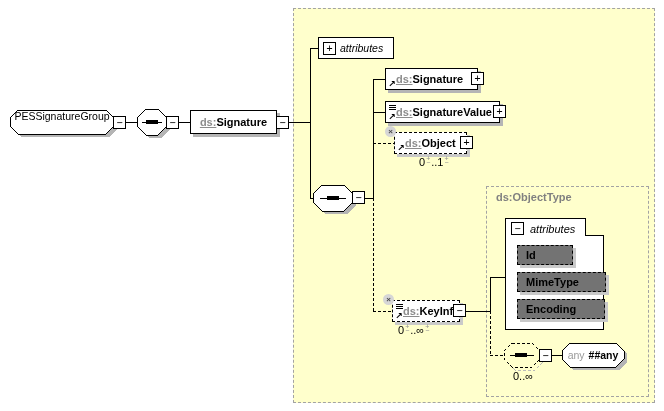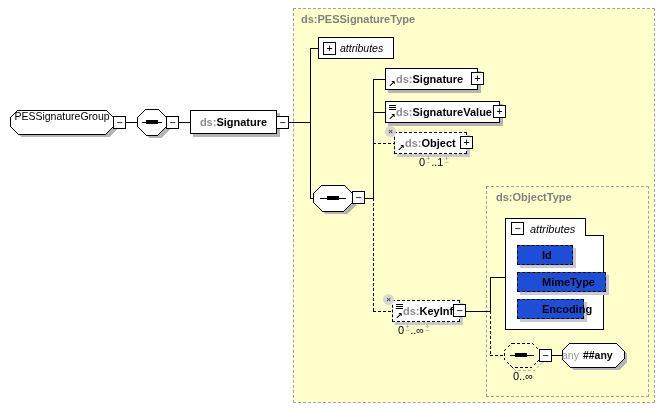--- a/index.html
+++ b/index.html
@@ -12,57 +12,56 @@
   .typelabel { position:absolute; font-size:11px; font-weight:bold; color:#808080; z-index:2; white-space:nowrap; }
 
   svg.layer { position:absolute; left:0; top:0; z-index:2; }
 
   .el { position:absolute; background:#fff; border:1px solid #000;
         box-shadow:3px 3px 0 #b5b5b5; display:flex; align-items:center;
         font-size:11px; font-weight:bold; color:#000; white-space:nowrap;
         padding-left:10px; z-index:3; }
   .el.centered { justify-content:center; padding-left:0; }
   .el.dashed { border-style:dashed; box-shadow:3px 3px 0 #c9c9c9; }
-  .prefix { color:#8c8c8c; font-weight:bold; }
+  .prefix { color:#8c8c8c; font-weight:bold;text-decoration:underline; }
 
   .toggle { position:absolute; width:13px; height:13px; background:#fff; border:1px solid #000;
             font-family:"DejaVu Sans Mono",monospace; font-size:10px; line-height:11px;
             text-align:center; color:#000; z-index:4; }
   .toggle.inline { position:static; flex:none; }
 
   .ref { position:absolute; left:2px; bottom:0; font-size:9px; line-height:9px; font-weight:bold; color:#000; }
   .lines { position:absolute; left:3px; top:3px; width:7px; height:1px; background:#000;
            box-shadow:0 2px 0 #000, 0 4px 0 #000; }
   .badge { position:absolute; width:11px; height:11px; border-radius:50%; background:#d6d6d6;
            color:#4a4a4a; font-size:8px; line-height:11px; text-align:center; font-weight:bold; z-index:5; }
 
   .occ { position:absolute; display:flex; align-items:center; font-size:11px; color:#000; z-index:3; white-space:nowrap; }
   .spinner { display:inline-flex; flex-direction:column; align-items:center; font-size:7px;
              line-height:4px; color:#8f8f8f; margin:0 1px; transform:translateY(-1px); }
 
   .attrbox { position:absolute; background:#fff; border:1px solid #000; display:flex; align-items:center;
              gap:4px; padding-left:4px; font-size:10.5px; font-style:italic; color:#000; z-index:3; }
-  .attritem { position:absolute; background:#1d4ed8; border:1px dashed #000; box-shadow:3px 3px 0 #c9c9c9;
-              display:flex; align-items:center; padding-left:24px; font-size:11px; font-weight:bold; z-index:3; }
+  .attritem { position:absolute; background:#737373; border:1px dashed #000; box-shadow:3px 3px 0 #c9c9c9;
+              display:flex; align-items:center; padding-left:8px; font-size:11px; font-weight:bold; z-index:3; }
   .attrheader { position:absolute; font-size:11px; font-style:italic; color:#000; z-index:3; white-space:nowrap; }
 
   .groupnode { position:absolute; display:flex; justify-content:center;
                font-size:10.5px; color:#000; z-index:3; white-space:nowrap; }
-  .anynode { position:absolute; display:flex; align-items:center; gap:4px;
+  .anynode { position:absolute; display:flex; align-items:center; justify-content:center; gap:4px;
              font-size:10.5px; z-index:3; white-space:nowrap; }
   .anygray { color:#999999; }
   .anybold { font-weight:bold; color:#000; }
 </style>
 </head>
 <body>
 
 <div class="canvas">
 
   <div class="typebox" style="left:293px; top:8px; width:362px; height:395px;"></div>
-  <div class="typelabel" style="left:301px; top:13px;">ds:PESSignatureType</div>
 
   <div class="typebox inner" style="left:486px; top:186px; width:163px; height:211px;"></div>
   <div class="typelabel" style="left:496px; top:191px;">ds:ObjectType</div>
 
   <svg class="layer" width="664" height="411" shape-rendering="crispEdges">
     <g stroke="#000" stroke-width="1" fill="none">
       <path d="M126,122 H137"></path>
       <path d="M179,122 H190"></path>
       <path d="M289,122 H310"></path>
       <path d="M310,48 V198"></path>
@@ -211,21 +210,21 @@
 
   <div class="toggle" style="left:511px; top:222px;">−</div>
   <div class="attrheader" style="left:530px; top:223px;">attributes</div>
 
   <div class="attritem" style="left:517px; top:245px; width:56px; height:20px;">
     <span>Id</span>
   </div>
   <div class="attritem" style="left:517px; top:272px; width:89px; height:20px;">
     <span>MimeType</span>
   </div>
-  <div class="attritem" style="left:517px; top:299px; width:67px; height:20px;">
+  <div class="attritem" style="left:517px; top:299px; width:88px; height:20px;">
     <span>Encoding</span>
   </div>
 
   <div class="toggle" style="left:539px; top:349px;">−</div>
   <div class="occ" style="left:513px; top:370px;">
     <span>0..∞</span>
   </div>
 
   <div class="anynode" style="left:562px; top:343px; width:62px; height:24px;">
     <span class="anygray">any</span>

